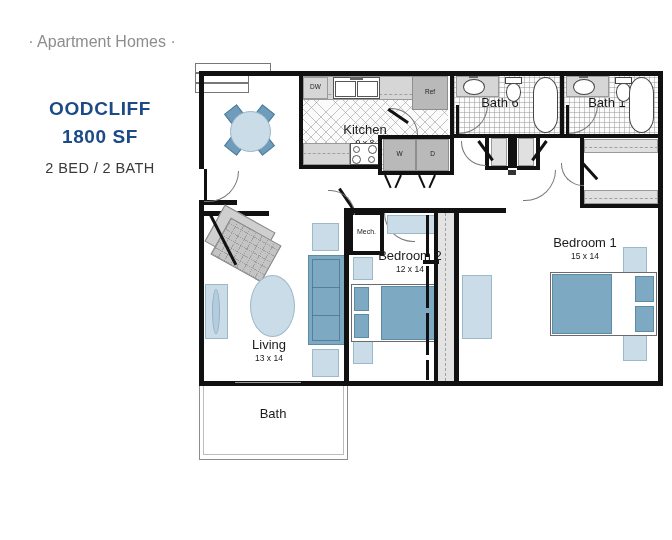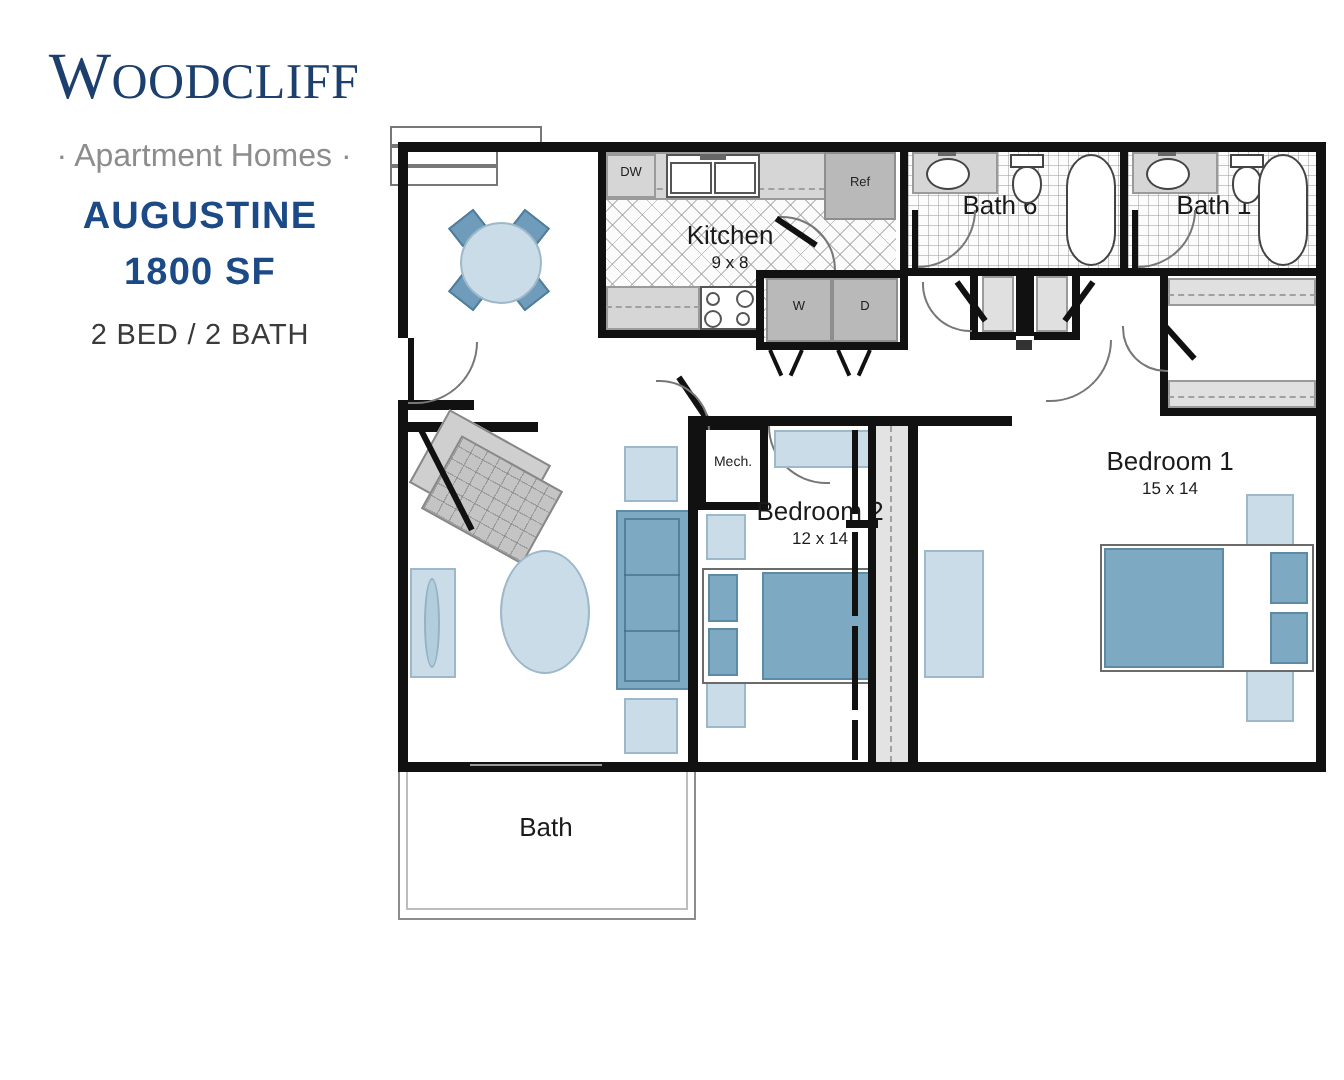--- a/index.html
+++ b/index.html
@@ -89,24 +89,23 @@
   .dashline-v{position:absolute;border-left:1px dashed #a0a0a0;}
   .hall{background:#e3e3e3;}
 </style>
 </head>
 <body>
 
 <div id="root">
 
   <div class="brand">
     <div class="brand-logo">
-      <div class="brand-name"><span class="cap">W</span><span class="sm">OODCLIFF</span></div>
       <div class="brand-sub">· Apartment Homes ·</div>
     </div>
-    <div class="plan-name">AUGUSTINE</div>
+    <div class="plan-name">OODCLIFF</div>
     <div class="plan-sf">1800 SF</div>
     <div class="plan-beds">2 BED / 2 BATH</div>
   </div>
 
   <div id="plan">
 
     <div class="patio-out" style="left:4px;top:320px;width:147px;height:75px;"></div>
     <div class="patio-in" style="left:8px;top:320px;width:139px;height:70px;"></div>
     <div class="label" style="left:28px;top:344px;width:100px;">
       <span class="nm">Bath</span>
@@ -131,21 +130,21 @@
     <div class="fx dk-blue" style="left:62px;top:45px;width:16px;height:12px;transform:rotate(38deg);"></div>
     <div class="fx dk-blue" style="left:31px;top:77px;width:16px;height:12px;transform:rotate(38deg);"></div>
     <div class="fx dk-blue" style="left:62px;top:77px;width:16px;height:12px;transform:rotate(-38deg);"></div>
 
     <div class="fx lt-blue oval" style="left:35px;top:48px;width:41px;height:41px;"></div>
 
     <div class="door-arc" style="left:9px;top:108px;width:34px;height:30px;border-top:none;border-left:none;border-radius:0 0 34px 0;"></div>
     <div class="wall" style="left:9px;top:106px;width:3px;height:32px;"></div>
 
     <div class="fx tile" style="left:108px;top:13px;width:145px;height:93px;border:none;"></div>
-    <div class="label" style="left:115px;top:48px;width:110px;">
+    <div class="label" style="left:115px;top:60px;width:110px;">
       <span class="nm">Kitchen</span>
       <span class="dim">9 x 8</span>
     </div>
 
     <div class="wall" style="left:104px;top:13px;width:4px;height:93px;"></div>
     <div class="wall" style="left:104px;top:102px;width:82px;height:4px;"></div>
 
     <div class="fx ltgray" style="left:108px;top:13px;width:145px;height:24px;"></div>
     <div class="dashline" style="left:108px;top:31px;width:145px;"></div>
 
@@ -238,20 +237,24 @@
     <div class="fx shelf" style="left:389px;top:76px;width:74px;height:14px;"></div>
     <div class="dashline" style="left:389px;top:84px;width:74px;"></div>
     <div class="fx shelf" style="left:389px;top:127px;width:74px;height:14px;"></div>
     <div class="dashline" style="left:389px;top:135px;width:74px;"></div>
     <div class="wall" style="left:386px;top:100px;width:3px;height:22px;transform:rotate(-42deg);transform-origin:top;"></div>
     <div class="door-arc" style="left:366px;top:100px;width:22px;height:22px;border-top:none;border-right:none;border-radius:0 0 0 22px;"></div>
 
     <div class="fx hall" style="left:243px;top:145px;width:16px;height:173px;border:none;"></div>
     <div class="dashline-v" style="left:250px;top:145px;height:173px;"></div>
 
+    <div class="label" style="left:28px;top:275px;width:92px;">
+      <span class="nm">Living</span>
+      <span class="dim">13 x 14</span>
+    </div>
 
     <div class="fx" style="left:16px;top:153px;width:58px;height:42px;background:#cfcfcf;border:1px solid #888;transform:rotate(29deg);"></div>
     <div class="fx" style="left:22px;top:166px;width:58px;height:42px;background:#c4c4c4;border:1px solid #888;
          transform:rotate(29deg);
          background-image:repeating-linear-gradient(0deg, rgba(120,120,120,.5) 0 0.6px, transparent .6px 7px),repeating-linear-gradient(90deg, rgba(120,120,120,.5) 0 0.6px, transparent .6px 7px);"></div>
     <div class="wall" style="left:14px;top:152px;width:3px;height:56px;transform:rotate(-27deg);transform-origin:top;"></div>
 
     <div class="fx lt-blue" style="left:10px;top:221px;width:23px;height:55px;"></div>
     <div class="fx" style="left:17px;top:226px;width:8px;height:45px;background:#b4cddd;border:1px solid #93b2c6;border-radius:50%;"></div>
 
@@ -299,21 +302,21 @@
 
     <div class="wall" style="left:239px;top:145px;width:4px;height:173px;"></div>
     <div class="wall" style="left:259px;top:145px;width:5px;height:173px;"></div>
     <div class="wall" style="left:228px;top:197px;width:16px;height:4px;"></div>
     <div class="wall" style="left:231px;top:152px;width:3px;height:42px;"></div>
     <div class="wall" style="left:231px;top:203px;width:3px;height:42px;"></div>
     <div class="wall" style="left:231px;top:250px;width:3px;height:42px;"></div>
     <div class="wall" style="left:231px;top:297px;width:3px;height:20px;"></div>
 
     <div class="wall" style="left:259px;top:145px;width:52px;height:5px;"></div>
-    <div class="label" style="left:330px;top:161px;width:120px;">
+    <div class="label" style="left:330px;top:173px;width:120px;">
       <span class="nm">Bedroom 1</span>
       <span class="dim">15 x 14</span>
     </div>
 
     <div class="fx lt-blue" style="left:267px;top:212px;width:30px;height:64px;"></div>
 
     <div class="fx lt-blue" style="left:428px;top:184px;width:24px;height:26px;"></div>
     <div class="fx lt-blue" style="left:428px;top:272px;width:24px;height:26px;"></div>
 
     <div class="fx white" style="left:355px;top:209px;width:107px;height:64px;border:1px solid #6b6b6b;"></div>

